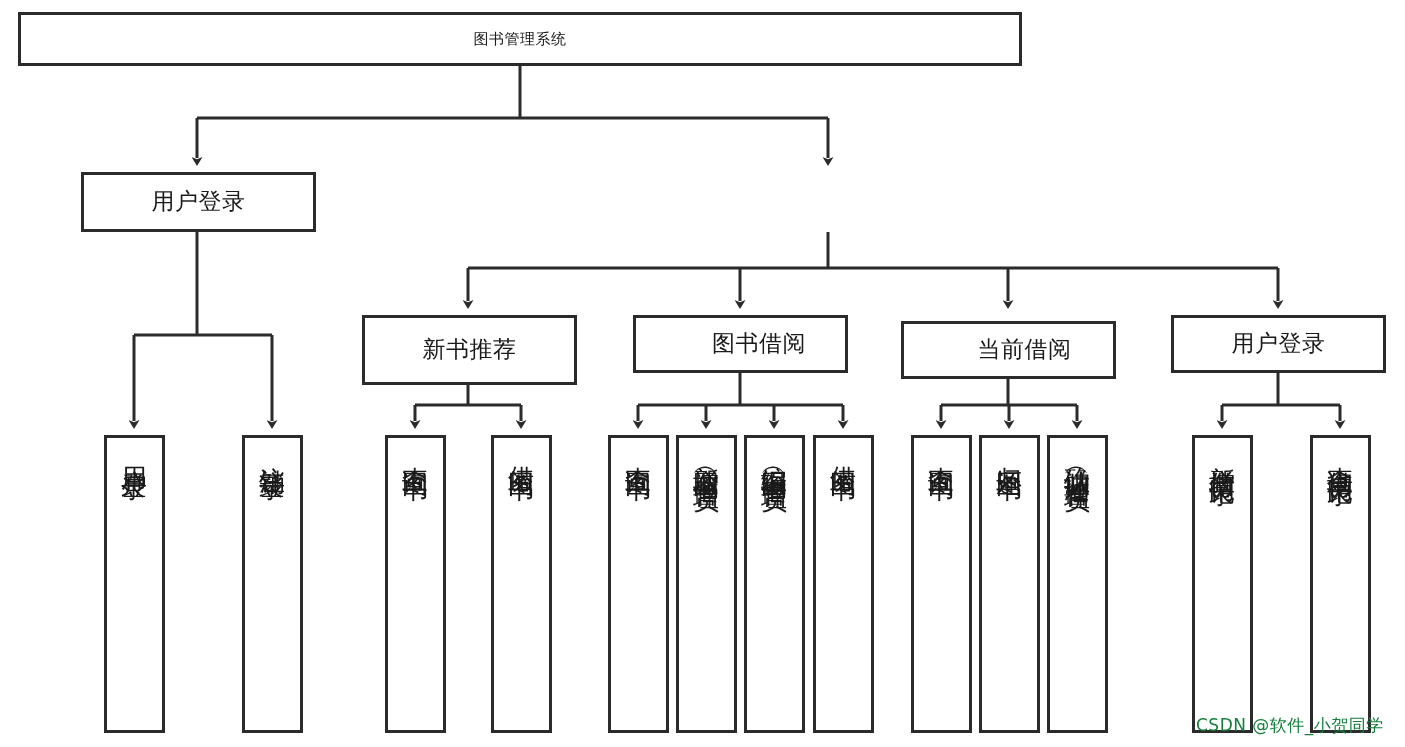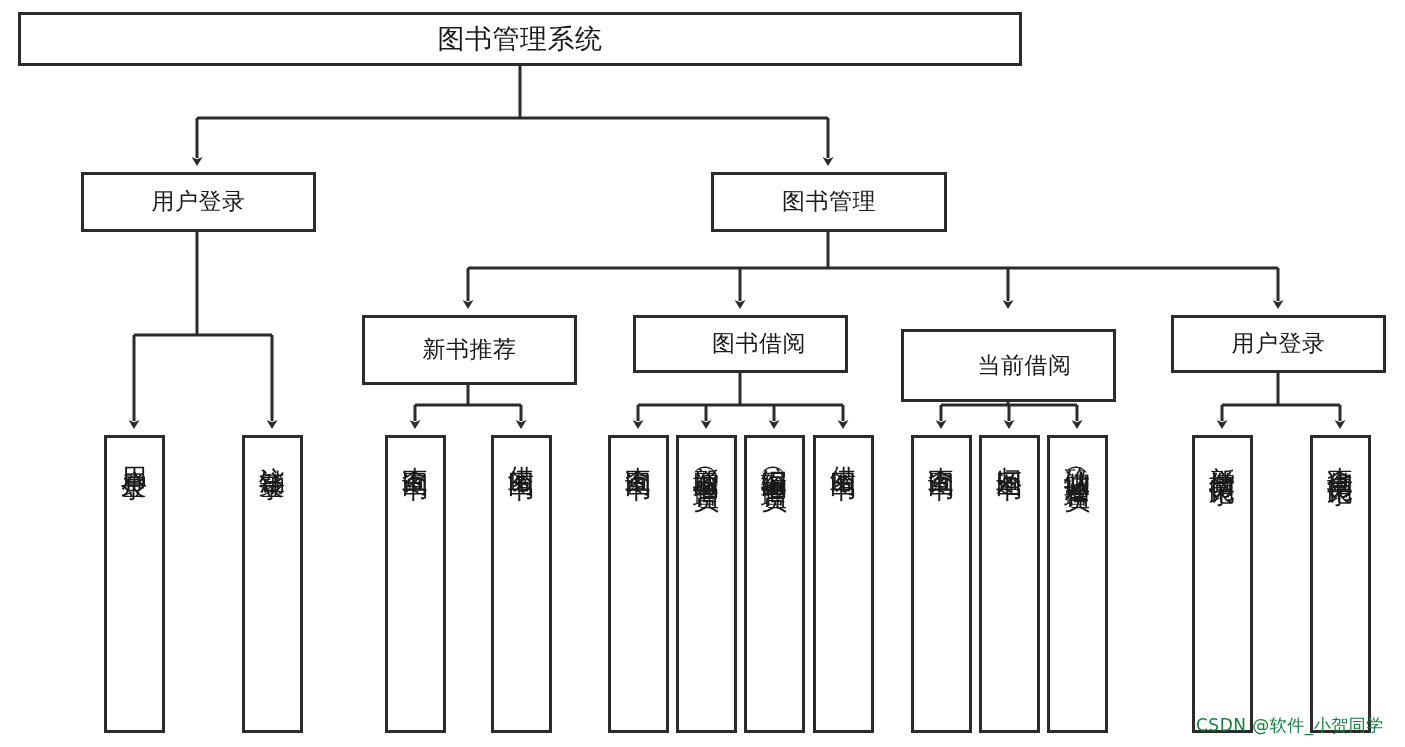--- a/index.html
+++ b/index.html
@@ -32,21 +32,21 @@
     text-align: center;
     line-height: 1.12;
     letter-spacing: 0.5px;
   }
   
   .node.h .node-label {
     writing-mode: horizontal-tb;
     font-size: 23px;
   }
   .node.root .node-label {
-    font-size: 27px;
+    font-size: 15px;
     text-align: center;
   }
   
   .node.v {
     align-items: flex-start;
     justify-content: center;
     padding-top: 8px;
   }
   .node.v .node-label {
     writing-mode: vertical-rl;
@@ -127,31 +127,28 @@
     </g>
   </svg>
 
   <div class="node h root" style="left:18px; top:12px; width:1004px; height:54px;">
     <span class="node-label">图书管理系统</span>
   </div>
 
   <div class="node h" style="left:81px; top:172px; width:235px; height:60px;">
     <span class="node-label">用户登录</span>
   </div>
-  <div class="node h" style="left:711px; top:172px; width:236px; height:60px;">
-    <span class="node-label">图书管理</span>
-  </div>
 
   <div class="node h" style="left:362px; top:315px; width:215px; height:70px;">
     <span class="node-label">新书推荐</span>
   </div>
   <div class="node h" style="left:633px; top:315px; width:215px; height:58px;padding-left:37px;">
     <span class="node-label">图书借阅</span>
   </div>
-  <div class="node h" style="left:901px; top:329px; width:215px; height:73px;padding-left:32px;">
+  <div class="node h" style="left:901px; top:321px; width:215px; height:58px;padding-left:32px;">
     <span class="node-label">当前借阅</span>
   </div>
   <div class="node h" style="left:1171px; top:315px; width:215px; height:58px;">
     <span class="node-label">用户登录</span>
   </div>
 
   <div class="node v" style="left:104px; top:435px; width:61px; height:298px;">
     <span class="node-label">用户登录</span>
   </div>
   <div class="node v" style="left:242px; top:435px; width:61px; height:298px;">

